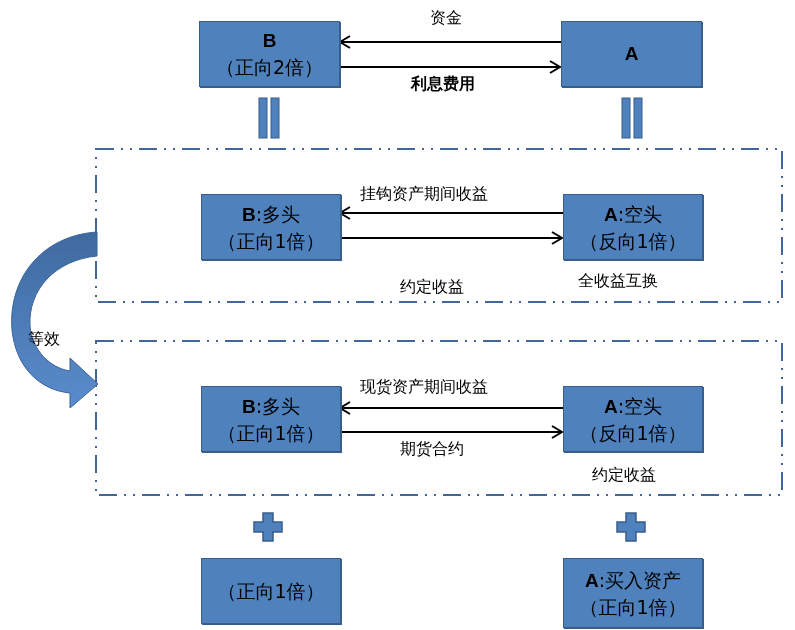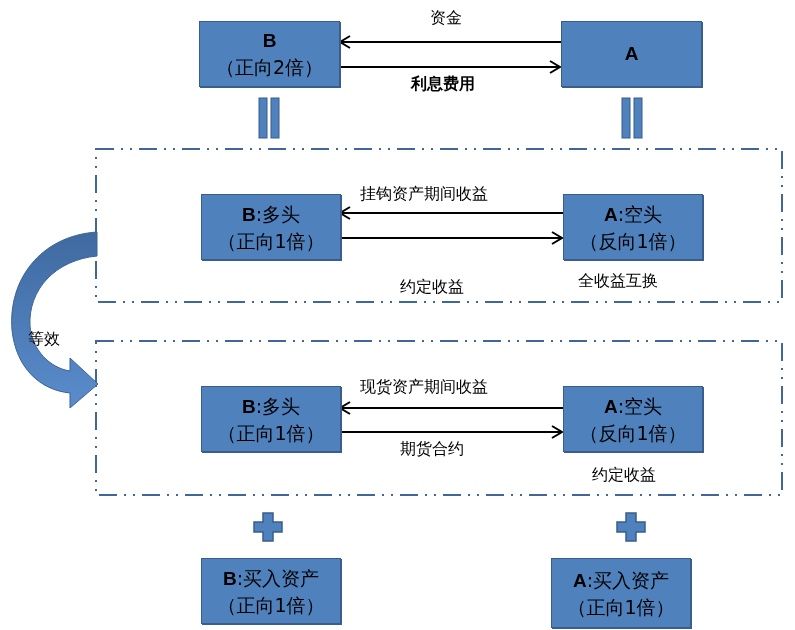--- a/index.html
+++ b/index.html
@@ -87,19 +87,18 @@
 </div>
 <div class="box" style="left:563px;top:386px;width:140px;height:66px;">
   <div class="l1"><b>A</b><span>:空头</span></div>
   <div>（反向1倍）</div>
 </div>
 <div class="lbl" style="left:360px;top:377px;font-family:Liberation Mono, monospace;">现货资产期间收益</div>
 <div class="lbl" style="left:400px;top:439px;">期货合约</div>
 <div class="lbl" style="left:592px;top:465px;">约定收益</div>
 
 <div class="box" style="left:201px;top:558px;width:140px;height:66px;">
-  <div class="l1"><b>B</b><span>:买入资产</span></div>
   <div>（正向1倍）</div>
 </div>
-<div class="box" style="left:551px;top:558px;width:140px;height:70px;">
+<div class="box" style="left:563px;top:558px;width:140px;height:70px;">
   <div class="l1"><b>A</b><span>:买入资产</span></div>
   <div>（正向1倍）</div>
 </div>
 
 </body></html>

